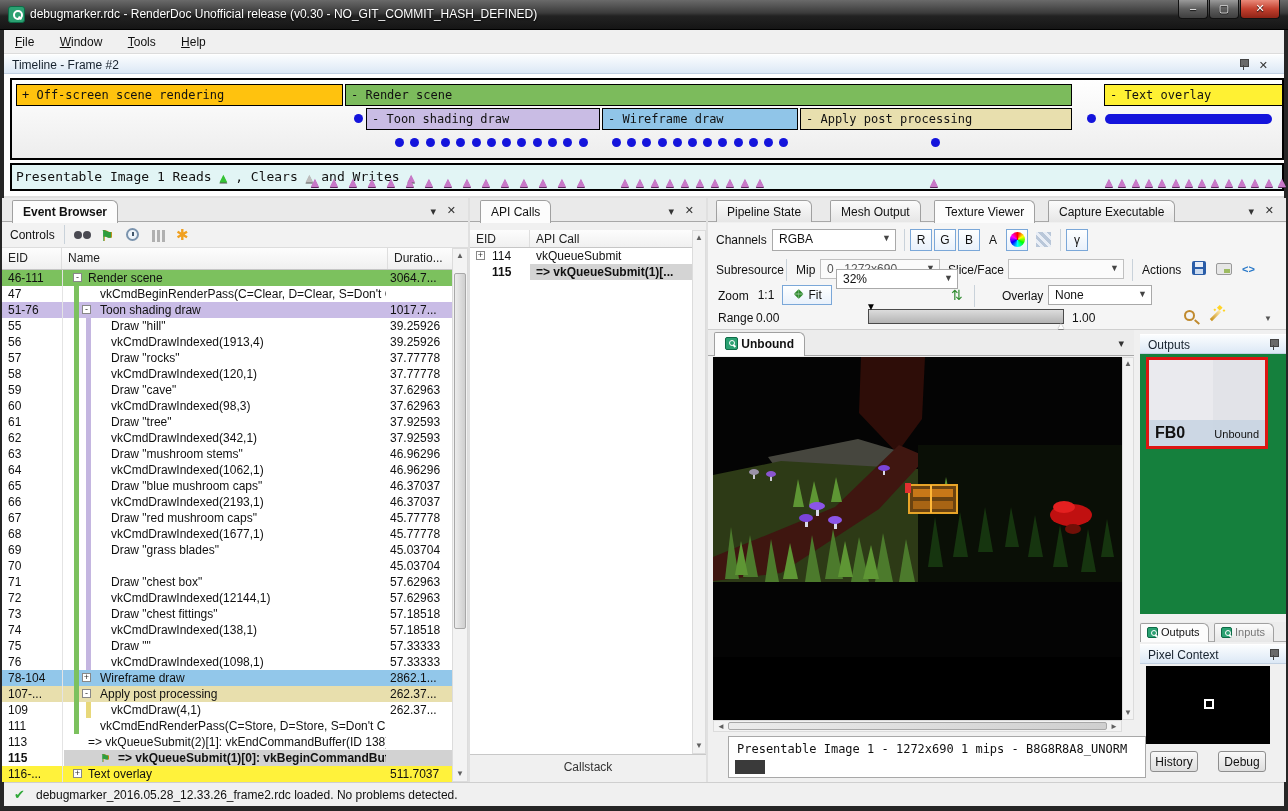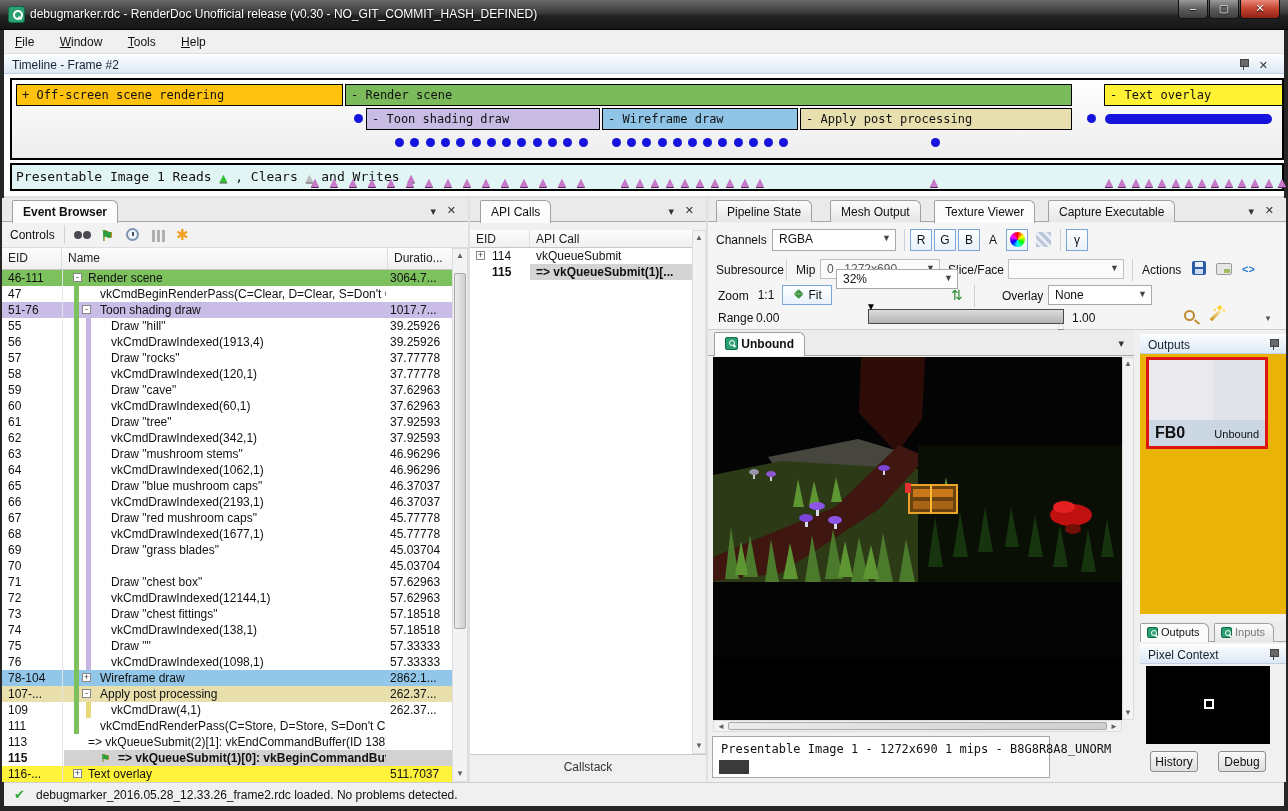--- a/index.html
+++ b/index.html
@@ -298,21 +298,21 @@
         <span class="g g-green" style="left: 72px;"></span>
         <span class="g g-lav" style="left: 84px;"></span>
         <span style="left: 109px; right: 66px; overflow: hidden;">Draw "cave"</span>
         <span style="left: 388px;">37.62963</span>
       </div>
       <div class="ev-row " style="top: 128px;">
         <span style="left: 6px;">60</span>
         <span style="left: 60px; top: 0px; bottom: 0px; width: 1px; background: rgb(228, 228, 228);"></span>
         <span class="g g-green" style="left: 72px;"></span>
         <span class="g g-lav" style="left: 84px;"></span>
-        <span style="left: 109px; right: 66px; overflow: hidden;">vkCmdDrawIndexed(60,1)</span>
+        <span style="left: 109px; right: 66px; overflow: hidden;">vkCmdDrawIndexed(98,3)</span>
         <span style="left: 388px;">37.62963</span>
       </div>
       <div class="ev-row " style="top: 144px;">
         <span style="left: 6px;">61</span>
         <span style="left: 60px; top: 0px; bottom: 0px; width: 1px; background: rgb(228, 228, 228);"></span>
         <span class="g g-green" style="left: 72px;"></span>
         <span class="g g-lav" style="left: 84px;"></span>
         <span style="left: 109px; right: 66px; overflow: hidden;">Draw "tree"</span>
         <span style="left: 388px;">37.92593</span>
       </div>
@@ -654,30 +654,30 @@
   <div class="sb" style="left:414px;top:159px;width:12px;height:363px">
     <span class="sb-ar" style="top:0">▲</span>
     <span class="sb-ar" style="bottom:0">▼</span>
   </div>
   <div class="sb" style="left:5px;top:522px;width:409px;height:12px">
     <span class="sb-ar" style="left:2px;width:10px;line-height:11px">◄</span>
     <div class="sb-th" style="left:14px;right:14px;top:1px;bottom:1px"></div>
     <span class="sb-ar" style="right:2px;left:auto;width:10px;line-height:11px">►</span>
   </div>
 
-  <div class="statusbox" style="left:4px;top:538px;width:338px;height:42px">
+  <div class="statusbox" style="left:20px;top:538px;width:418px;height:42px">
     <span class="tline">Presentable Image 1 - 1272x690 1 mips - B8G8R8A8_UNORM</span>
     <span class="swatch"></span>
   </div>
 
   <div class="dockhdr" style="position:absolute;left:432px;top:136px;width:146px;height:20px">
     <span>Outputs</span>
     <span class="pin" style="right:8px;top:4px"></span>
   </div>
-  <div style="position:absolute;left:432px;top:156px;width:146px;height:260px;background:#eab308">
+  <div style="position:absolute;left:432px;top:156px;width:146px;height:260px;background:#15803d">
     <div class="fb0" style="left:6px;top:3px;width:122px;height:92px">
       <div class="fb0strip">
         <span style="position:absolute;left:6px;top:4px;font-size:16px;font-weight:bold">FB0</span>
         <span style="position:absolute;right:6px;top:8px;font-size:11px">Unbound</span>
       </div>
     </div>
   </div>
   <div style="position:absolute;left:432px;top:424px;width:146px;height:20px;border-bottom:1px solid #a8a8a8;background:#ececec">
     <div class="tab active" style="left:0;top:1px;height:19px;padding:2px 8px 0 6px;font-size:11px"><span class="rd-mini" style="width:11px;height:11px"></span> <span>Outputs</span></div>
     <div class="tab" style="left:74px;top:1px;height:19px;padding:2px 8px 0 6px;font-size:11px;color:#777"><span class="rd-mini" style="width:11px;height:11px"></span> <span>Inputs</span></div>

